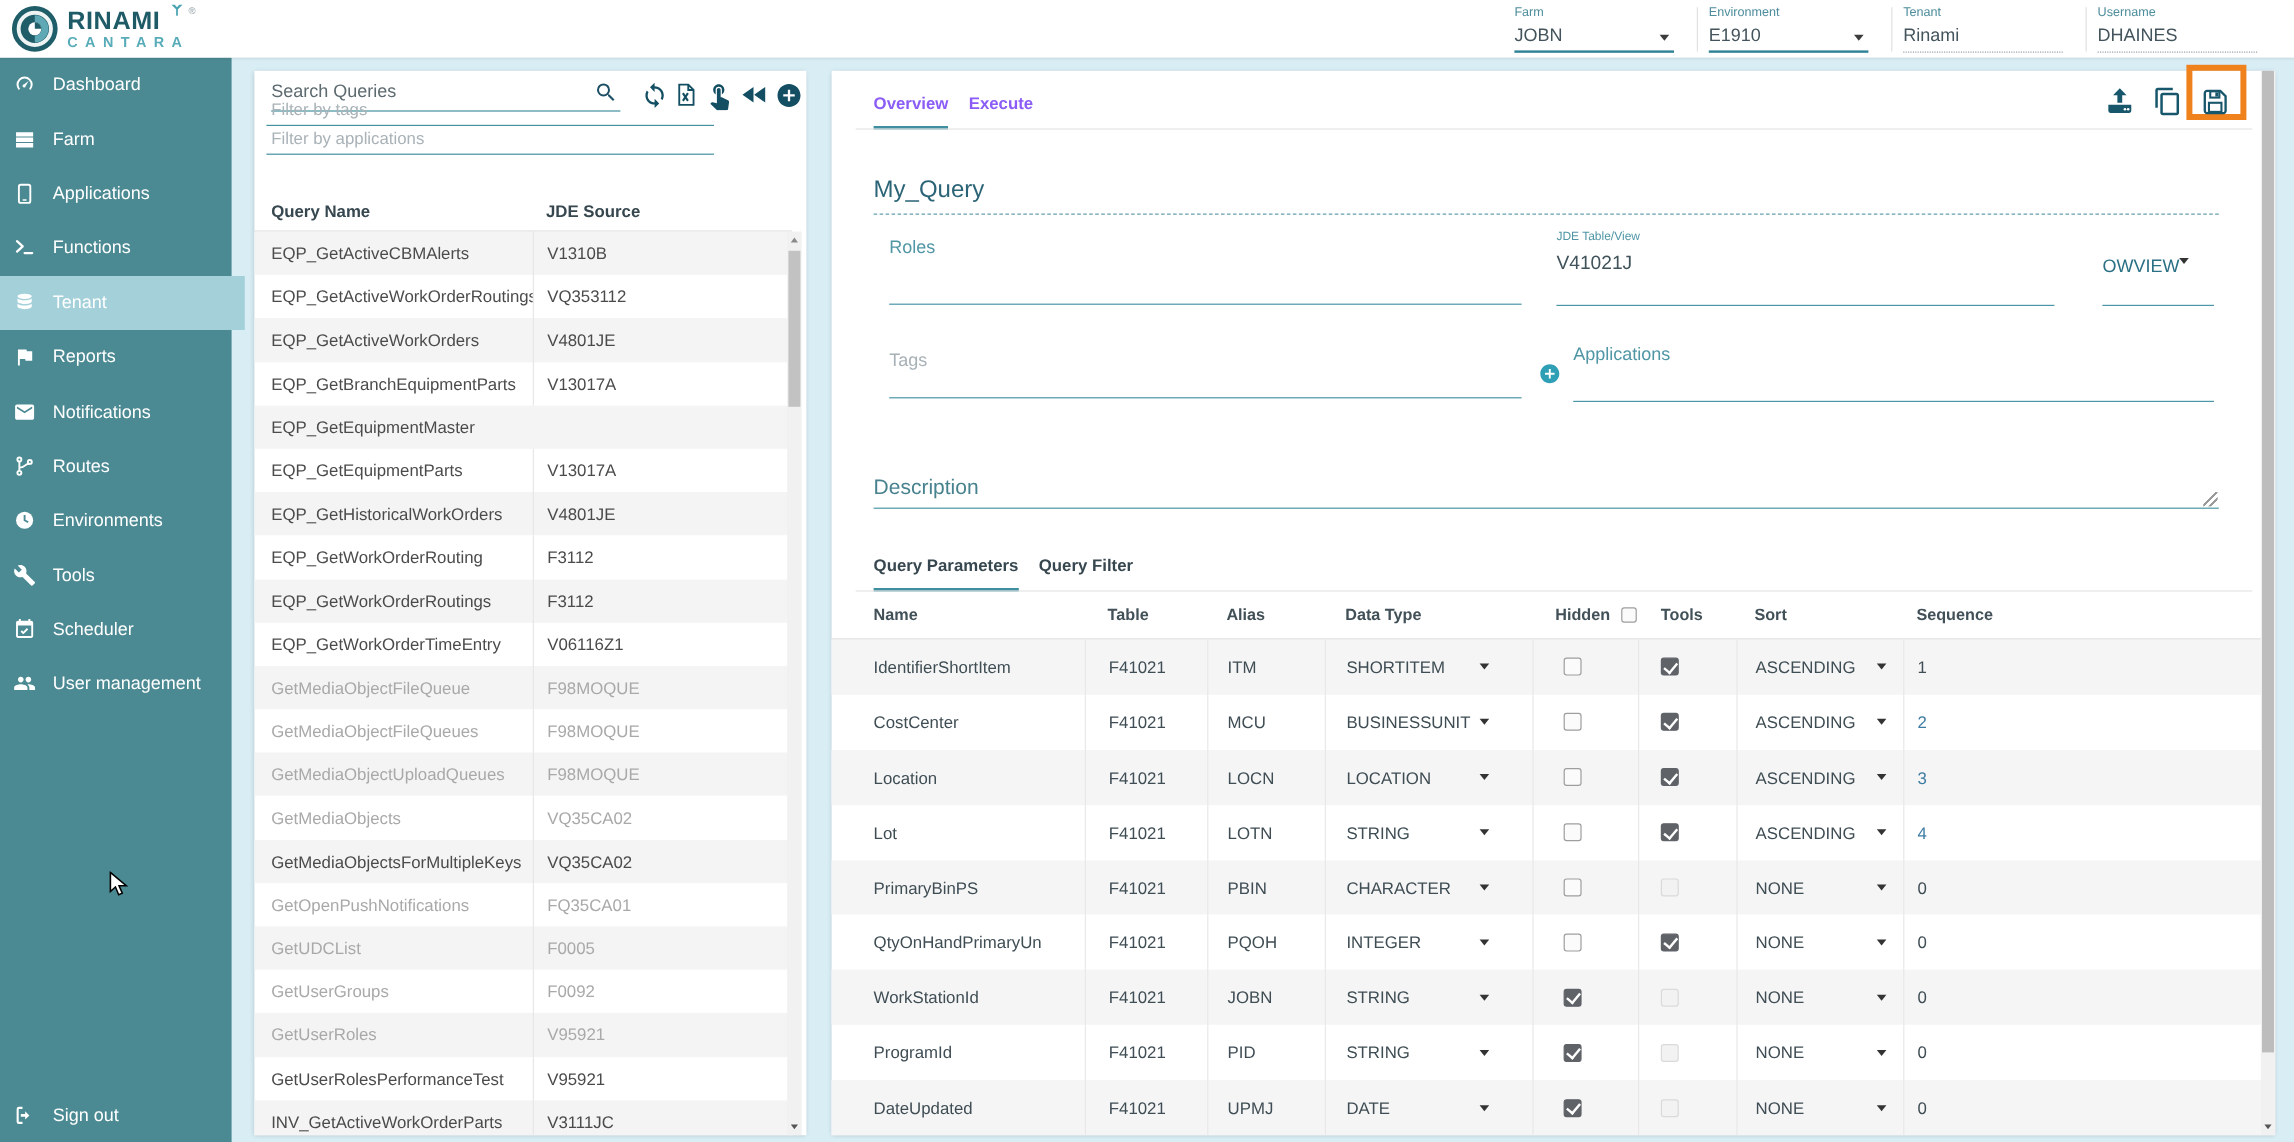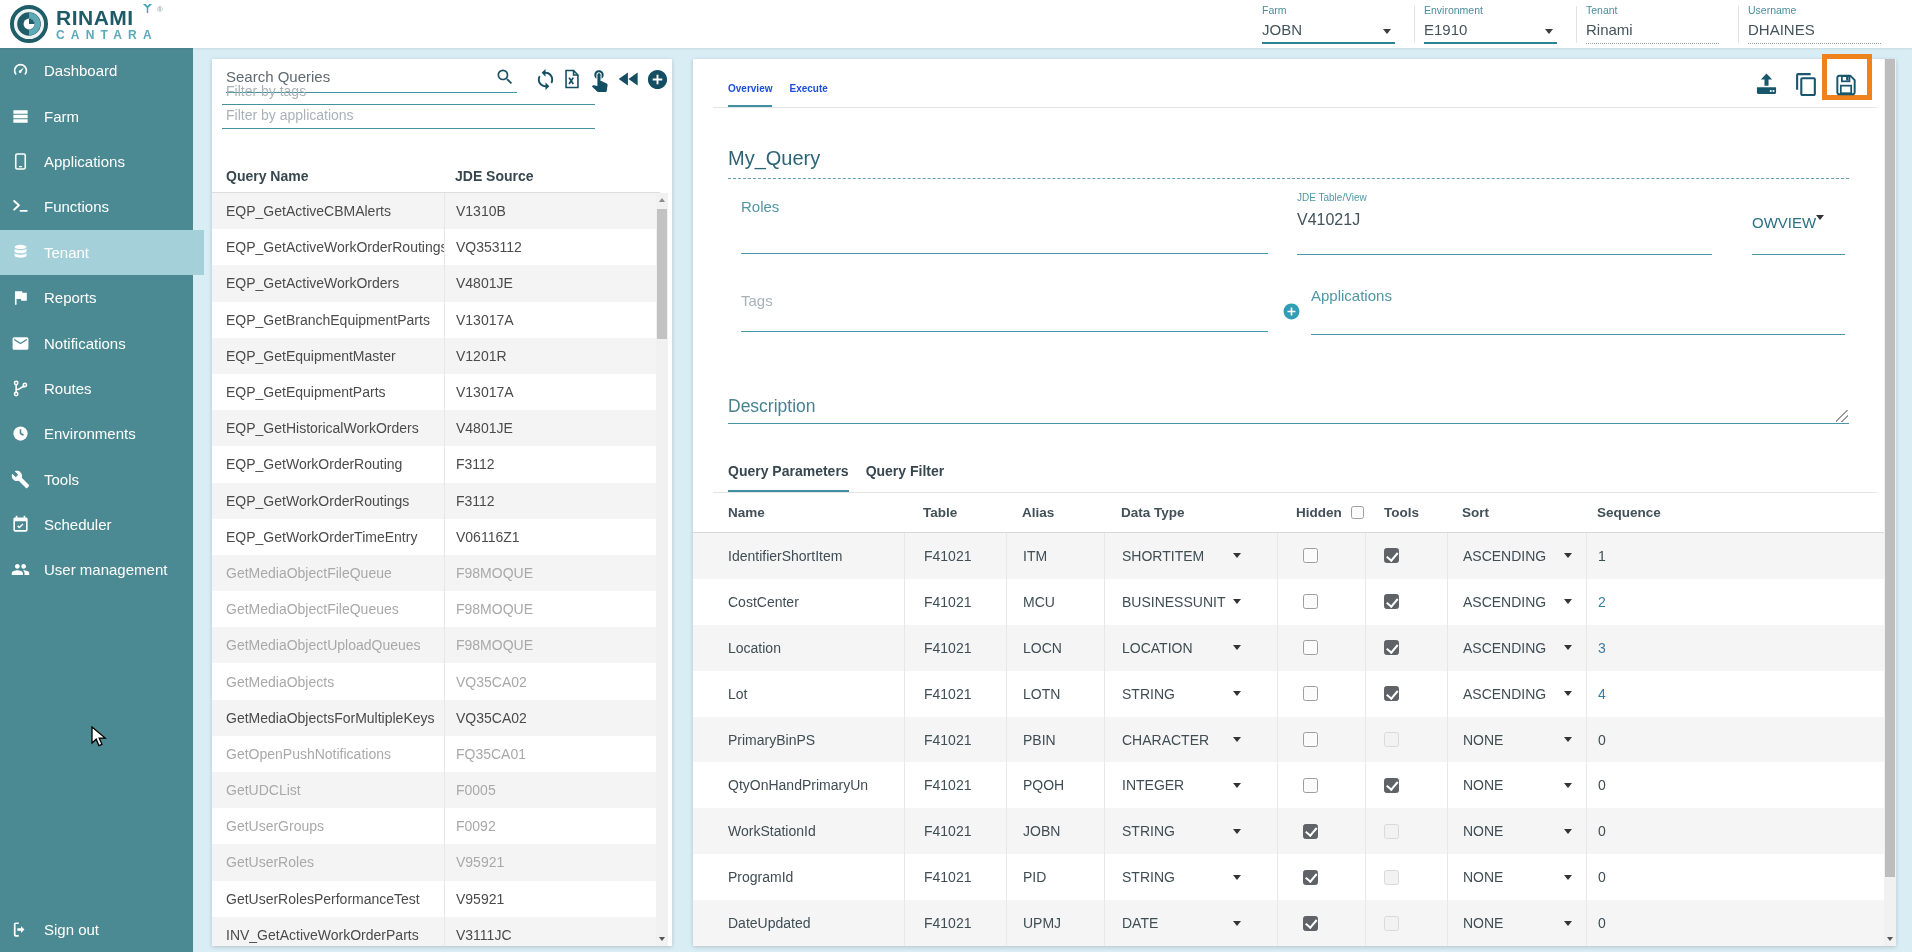--- a/index.html
+++ b/index.html
@@ -54,21 +54,21 @@
   .qrow.dim{color:#a9a9a9}
   .qname{width:232px;padding-left:14px;display:flex;align-items:center;overflow:hidden;white-space:nowrap}
   .qsrc{flex:1;padding-left:11px;border-left:1px solid #e7e7e7;display:flex;align-items:center}
   .list-scrollbar{position:absolute;right:4px;top:134px;width:12px;height:753px;background:#f1f1f1}
   .list-thumb{position:absolute;left:1px;top:16px;width:10px;height:130px;background:#c2c2c2}
   .sb-up{position:absolute;left:2.5px;top:5px;width:0;height:0;border-left:3.5px solid transparent;border-right:3.5px solid transparent;border-bottom:4.5px solid #8a8a8a}
   .sb-down{position:absolute;left:2.5px;bottom:5px;width:0;height:0;border-left:3.5px solid transparent;border-right:3.5px solid transparent;border-top:4.5px solid #555}
 
   
   .tabs{position:absolute;left:35px;top:0;height:49px;display:flex;align-items:flex-end;gap:17px}
-  .tab{position:relative;padding-bottom:14px;font-size:10px;font-weight:bold;color:#1d4ed8;cursor:pointer}
+  .tab{position:relative;padding-bottom:14px;font-size:14px;font-weight:bold;color:#8b5cf6;cursor:pointer}
   .tab.active::after{content:"";position:absolute;left:0;right:0;bottom:0;height:3px;background:#3f8fa0}
   .tabs-divider{position:absolute;left:20px;width:1164px;height:1px;background:#e4e4e4}
   .td1{top:48px}
   .td2{top:433px}
   .main-actions svg{position:absolute;color:#17566b}
   .ic-upload{left:1060px;top:12px;width:27px;height:27px}
   .ic-copy{left:1101px;top:13px;width:25px;height:25px}
   .ic-save{left:1140px;top:13px;width:26px;height:26px}
   .save-hl{position:absolute;left:1129px;top:-5px;width:50px;height:46px;border:5px solid #f0821e}
   .qtitle{position:absolute;left:35px;top:88px;font-size:20px;color:#2c6477}
@@ -427,21 +427,20 @@
           <span class="qsrc">V4801JE</span>
         </div>
 
         <div class="qrow">
           <span class="qname">EQP_GetBranchEquipmentParts</span>
           <span class="qsrc">V13017A</span>
         </div>
 
         <div class="qrow">
           <span class="qname">EQP_GetEquipmentMaster</span>
-          <span class="qsrc">V1201R</span>
         </div>
 
         <div class="qrow">
           <span class="qname">EQP_GetEquipmentParts</span>
           <span class="qsrc">V13017A</span>
         </div>
 
         <div class="qrow">
           <span class="qname">EQP_GetHistoricalWorkOrders</span>
           <span class="qsrc">V4801JE</span>

